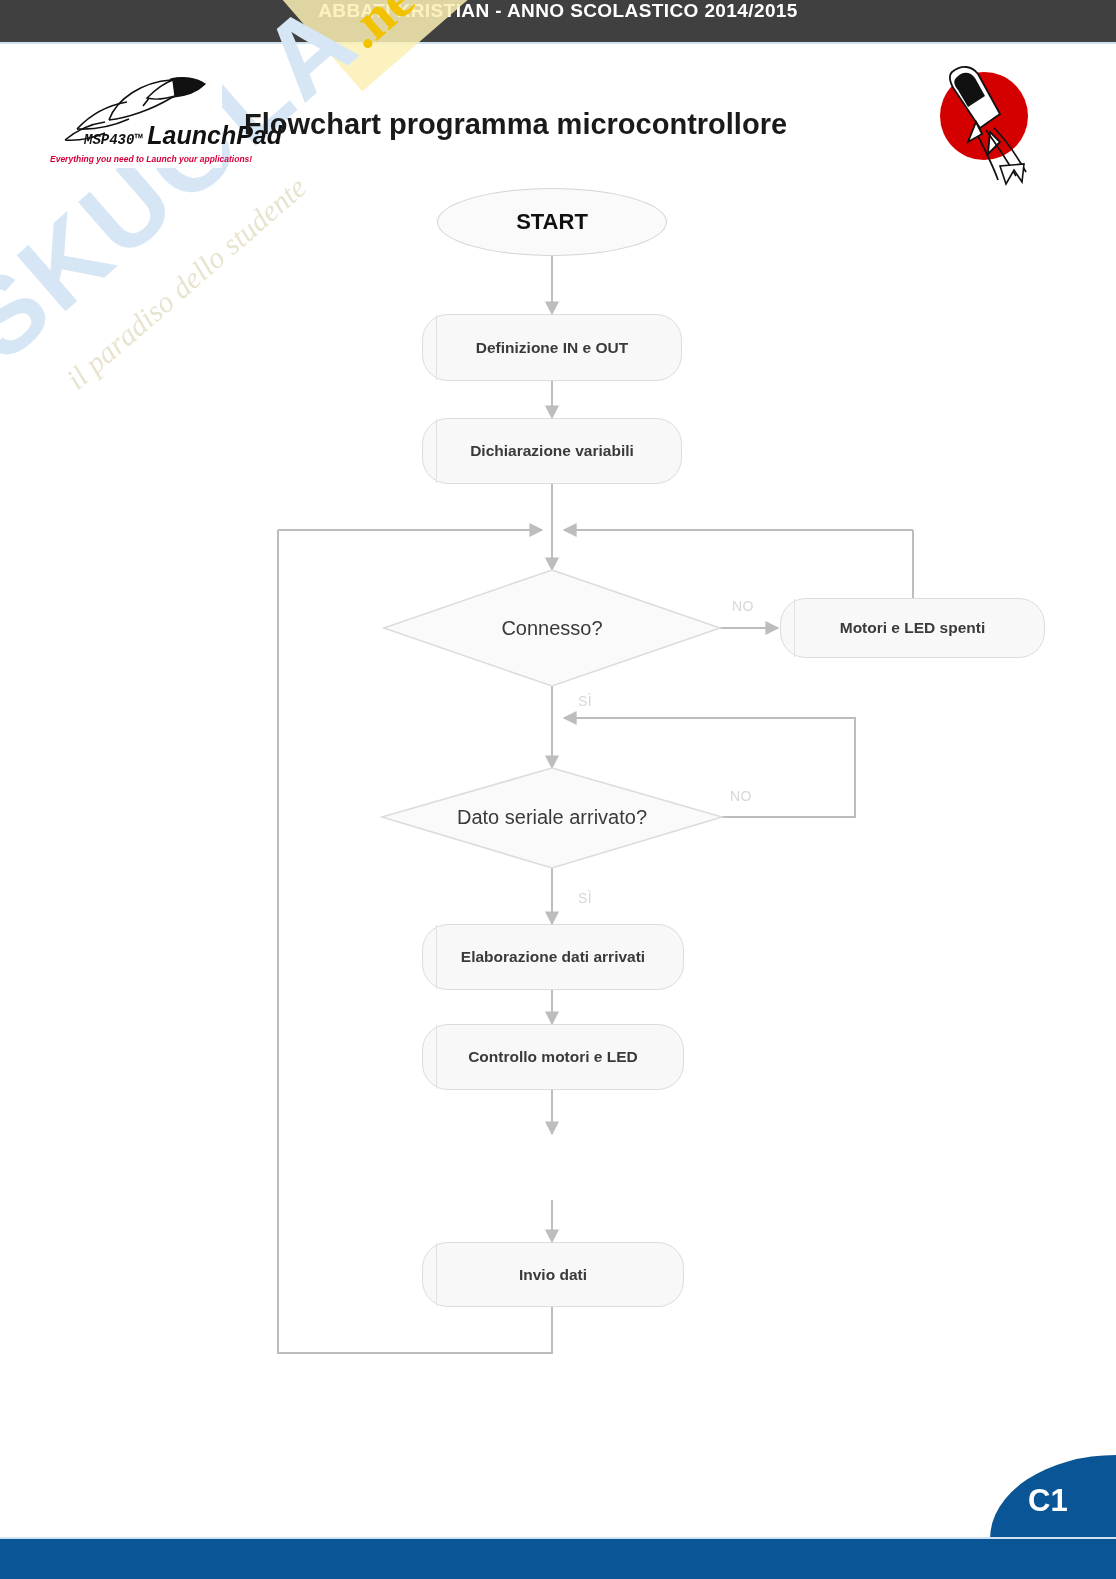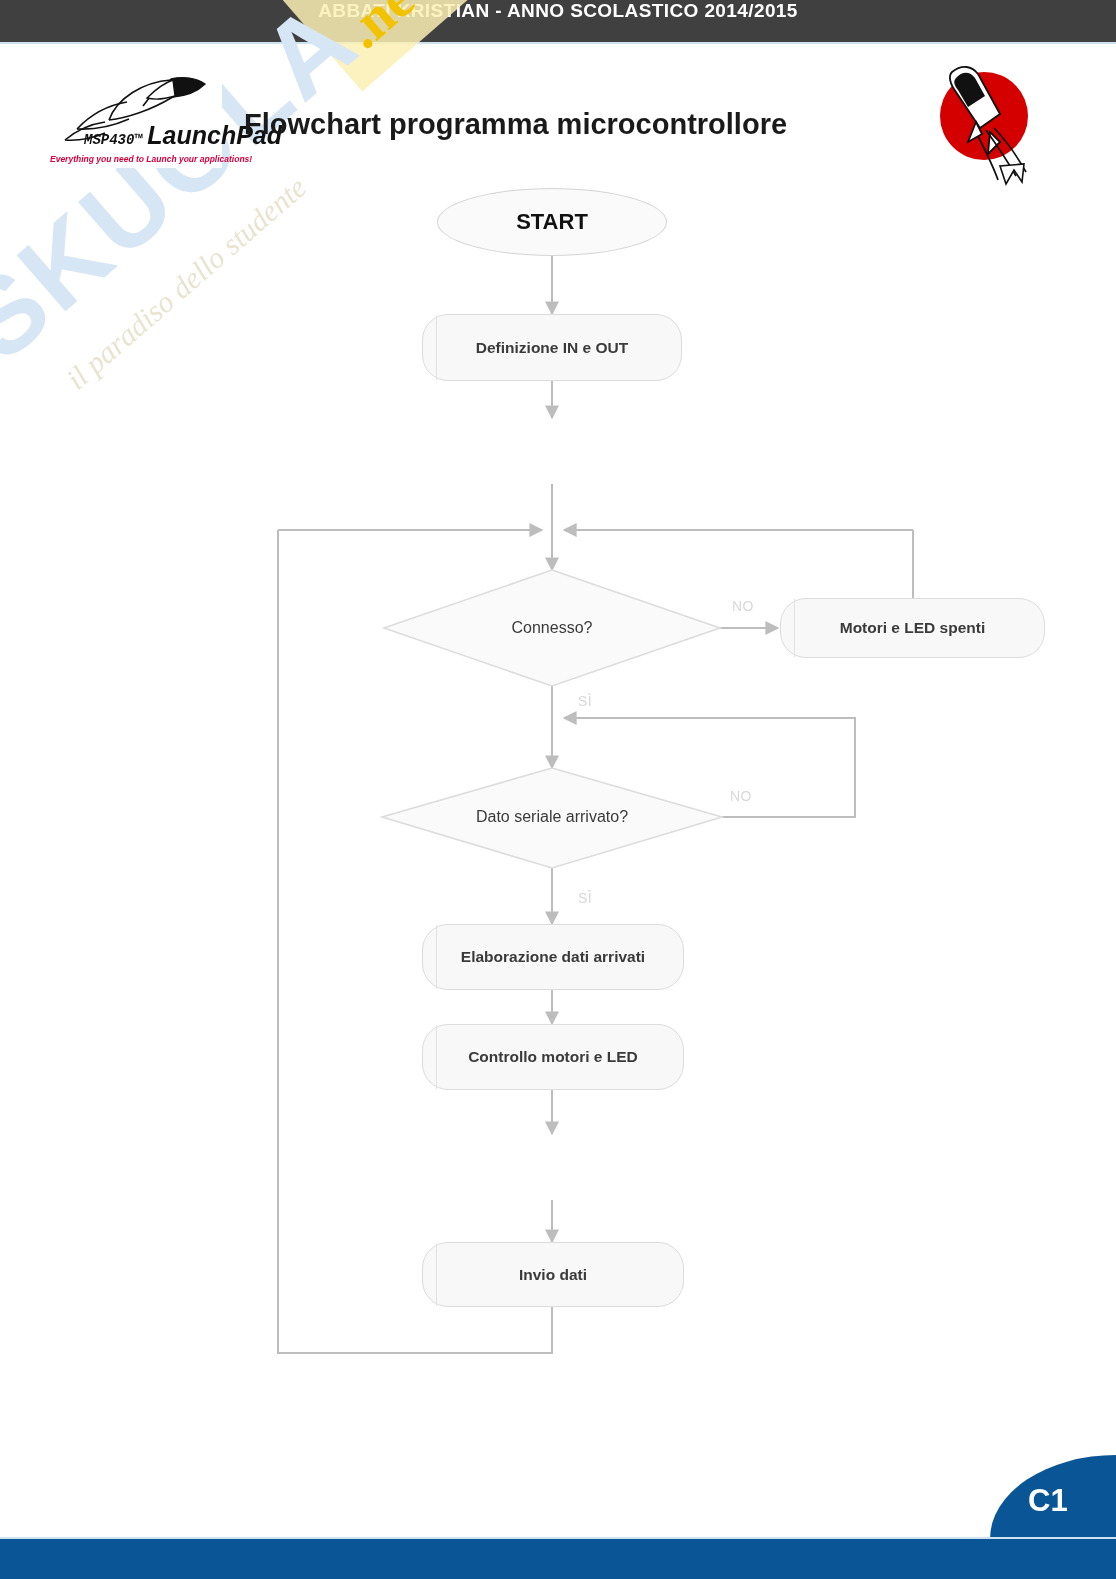--- a/index.html
+++ b/index.html
@@ -202,21 +202,21 @@
     width: 0;
     border-left: 1.2px solid #e2e2e2;
   }
   .diamond-label {
     position: absolute;
     display: flex;
     align-items: center;
     justify-content: center;
     color: #3a3a3a;
     font-family: "Liberation Sans", sans-serif;
-    font-size: 16px;
+    font-size: 20px;
     pointer-events: none;
   }
   .edge-label {
     position: absolute;
     color: #d8d8d8;
     font-family: "Liberation Sans", sans-serif;
     font-size: 14px;
     letter-spacing: 0.5px;
   }
 
@@ -359,20 +359,23 @@
     </svg>
 
     <div class="node terminator" style="left:437px;top:188px;width:230px;height:68px;">
       <span>START</span>
     </div>
 
     <div class="node process" style="left:422px;top:314px;width:260px;height:67px;">
       <span>Definizione IN e OUT</span>
     </div>
 
+    <div class="node process" style="left:422px;top:418px;width:260px;height:66px;">
+      <span>Dichiarazione variabili</span>
+    </div>
 
     <div class="diamond-label" style="left:452px;top:608px;width:200px;height:40px;">
       <span>Connesso?</span>
     </div>
 
     <div class="node process" style="left:780px;top:598px;width:265px;height:60px;">
       <span>Motori e LED spenti</span>
     </div>
 
     <div class="diamond-label" style="left:432px;top:797px;width:240px;height:40px;">

